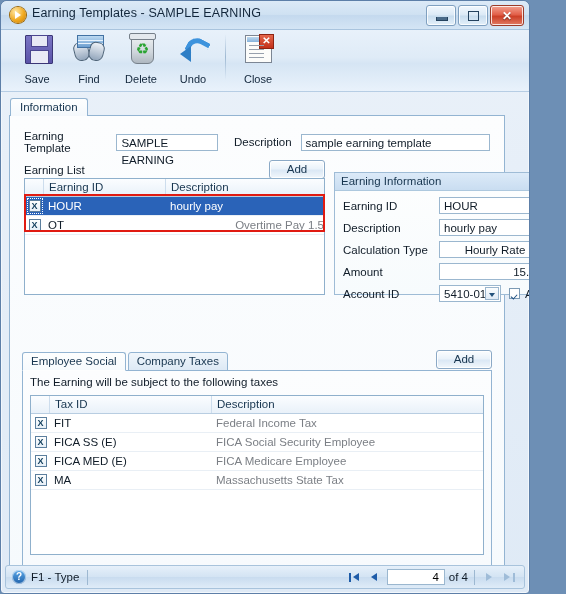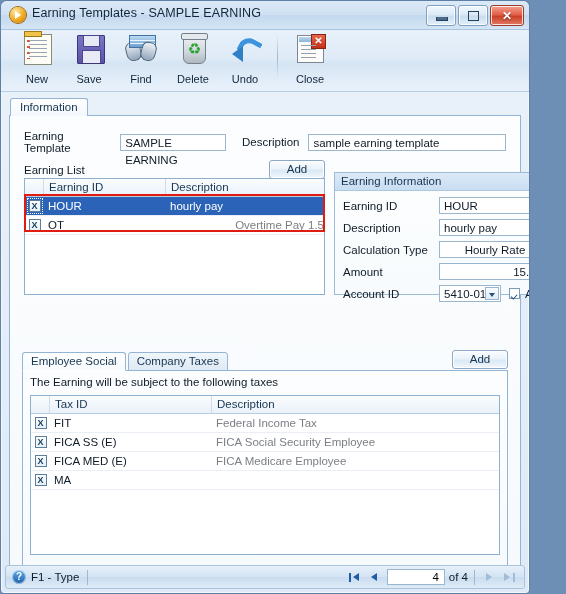--- a/index.html
+++ b/index.html
@@ -101,21 +101,21 @@
     border-radius:12px 0 0 0;transform:rotate(28deg);}
   .ic-undo:after{content:"";position:absolute;left:1px;top:10px;border-top:8px solid transparent;border-bottom:8px solid transparent;border-right:11px solid #2f7fc6;}
   
   .ic-close{position:absolute;left:4px;top:2px;width:25px;height:26px;background:#fcfcfa;border:1px solid #7c8694;}
   .ic-close:before{content:"";position:absolute;left:1px;top:1px;right:1px;height:5px;background:linear-gradient(180deg,#bcd7ee,#87b3dc);}
   .ic-close:after{content:"";position:absolute;left:3px;top:9px;width:15px;height:13px;
     background:repeating-linear-gradient(180deg,#97a0ad 0 1.5px,transparent 1.5px 4px);}
   .ic-close i{position:absolute;right:-3px;top:-2px;width:13px;height:13px;background:linear-gradient(180deg,#e4674c,#c3301a);border:1px solid #8d2313;
     color:#fff;font-size:10px;line-height:12px;text-align:center;font-weight:bold;font-style:normal;}
   
-  .body-area{position:relative;padding:6px 8px 0 8px;}
+  .body-area{position:relative;padding:6px 24px 0 8px;}
   .tabstrip{position:relative;height:18px;}
   .tab-main{
     position:absolute;left:1px;top:0;padding:2px 9px 3px 9px;
     background:linear-gradient(180deg,#fdfefe,#f4f8fc);
     border:1px solid #93b4d2;border-bottom:none;border-radius:3px 3px 0 0;
     font-size:11.5px;color:#17354f;z-index:3;
   }
   .panel{
     position:relative;margin-top:-1px;
     border:1px solid #93b4d2;background:#fbfdfe;
@@ -228,28 +228,20 @@
       <div class="wbtn">
           <span class="gl-max"></span>
         </div>
       <div class="wbtn close">
           <span class="gl-x">✕</span>
         </div>
     </div>
   </div>
 
   <div class="toolbar">
-    <div class="tbtn">
-      <div class="ico">
-          <span class="ic-new">
-            <i></i>
-          </span>
-        </div>
-      <div class="lbl">New</div>
-    </div>
     <div class="tbtn">
       <div class="ico">
           <span class="ic-save">
             <i></i>
           </span>
         </div>
       <div class="lbl">Save</div>
     </div>
     <div class="tbtn">
       <div class="ico">
@@ -389,20 +381,21 @@
                 <span class="xbox">X</span>
               </div>
             <div class="cell" style="width:162px;flex:none;">FICA MED (E)</div>
             <div class="cell muted" style="flex:1;">FICA Medicare Employee</div>
           </div>
           <div class="grow">
             <div class="c0">
                 <span class="xbox">X</span>
               </div>
             <div class="cell" style="width:162px;flex:none;">MA</div>
+            <div class="cell muted" style="flex:1;">Massachusetts State Tax</div>
           </div>
         </div>
       </div>
 
     </div>
   </div>
 
   <div class="statusbar">
     <div class="sb-help">
       <span class="help-icon">?</span>

